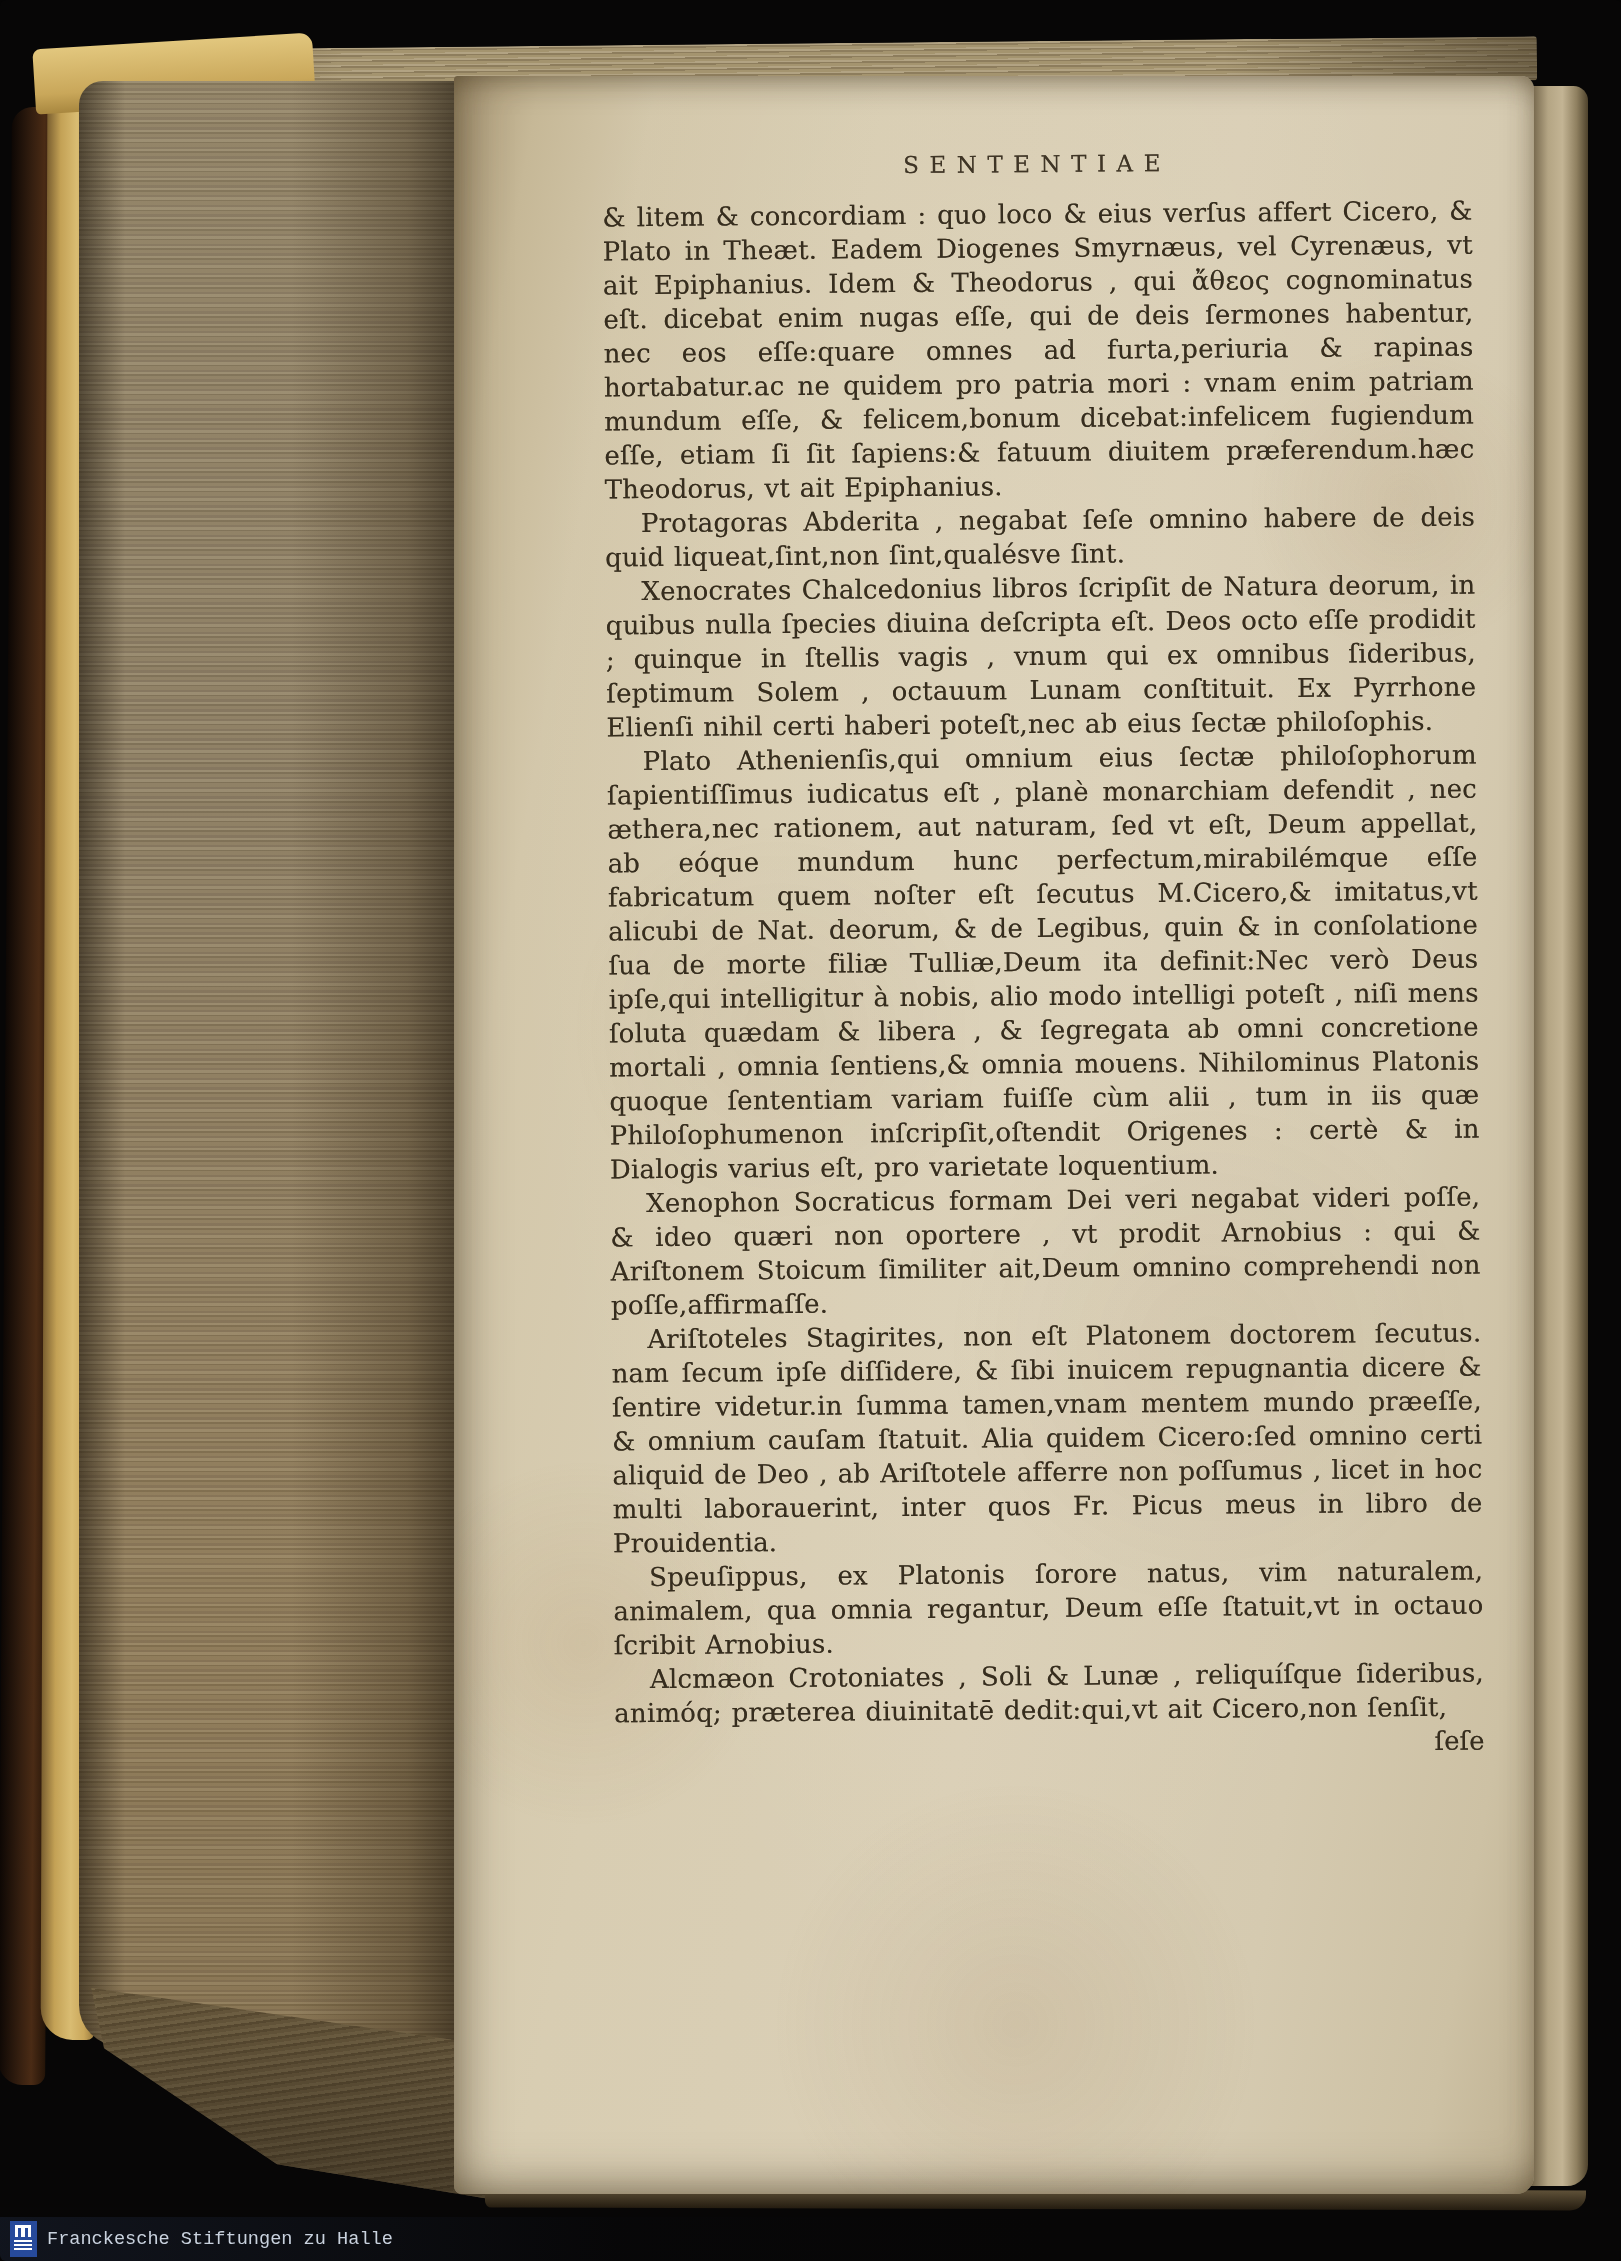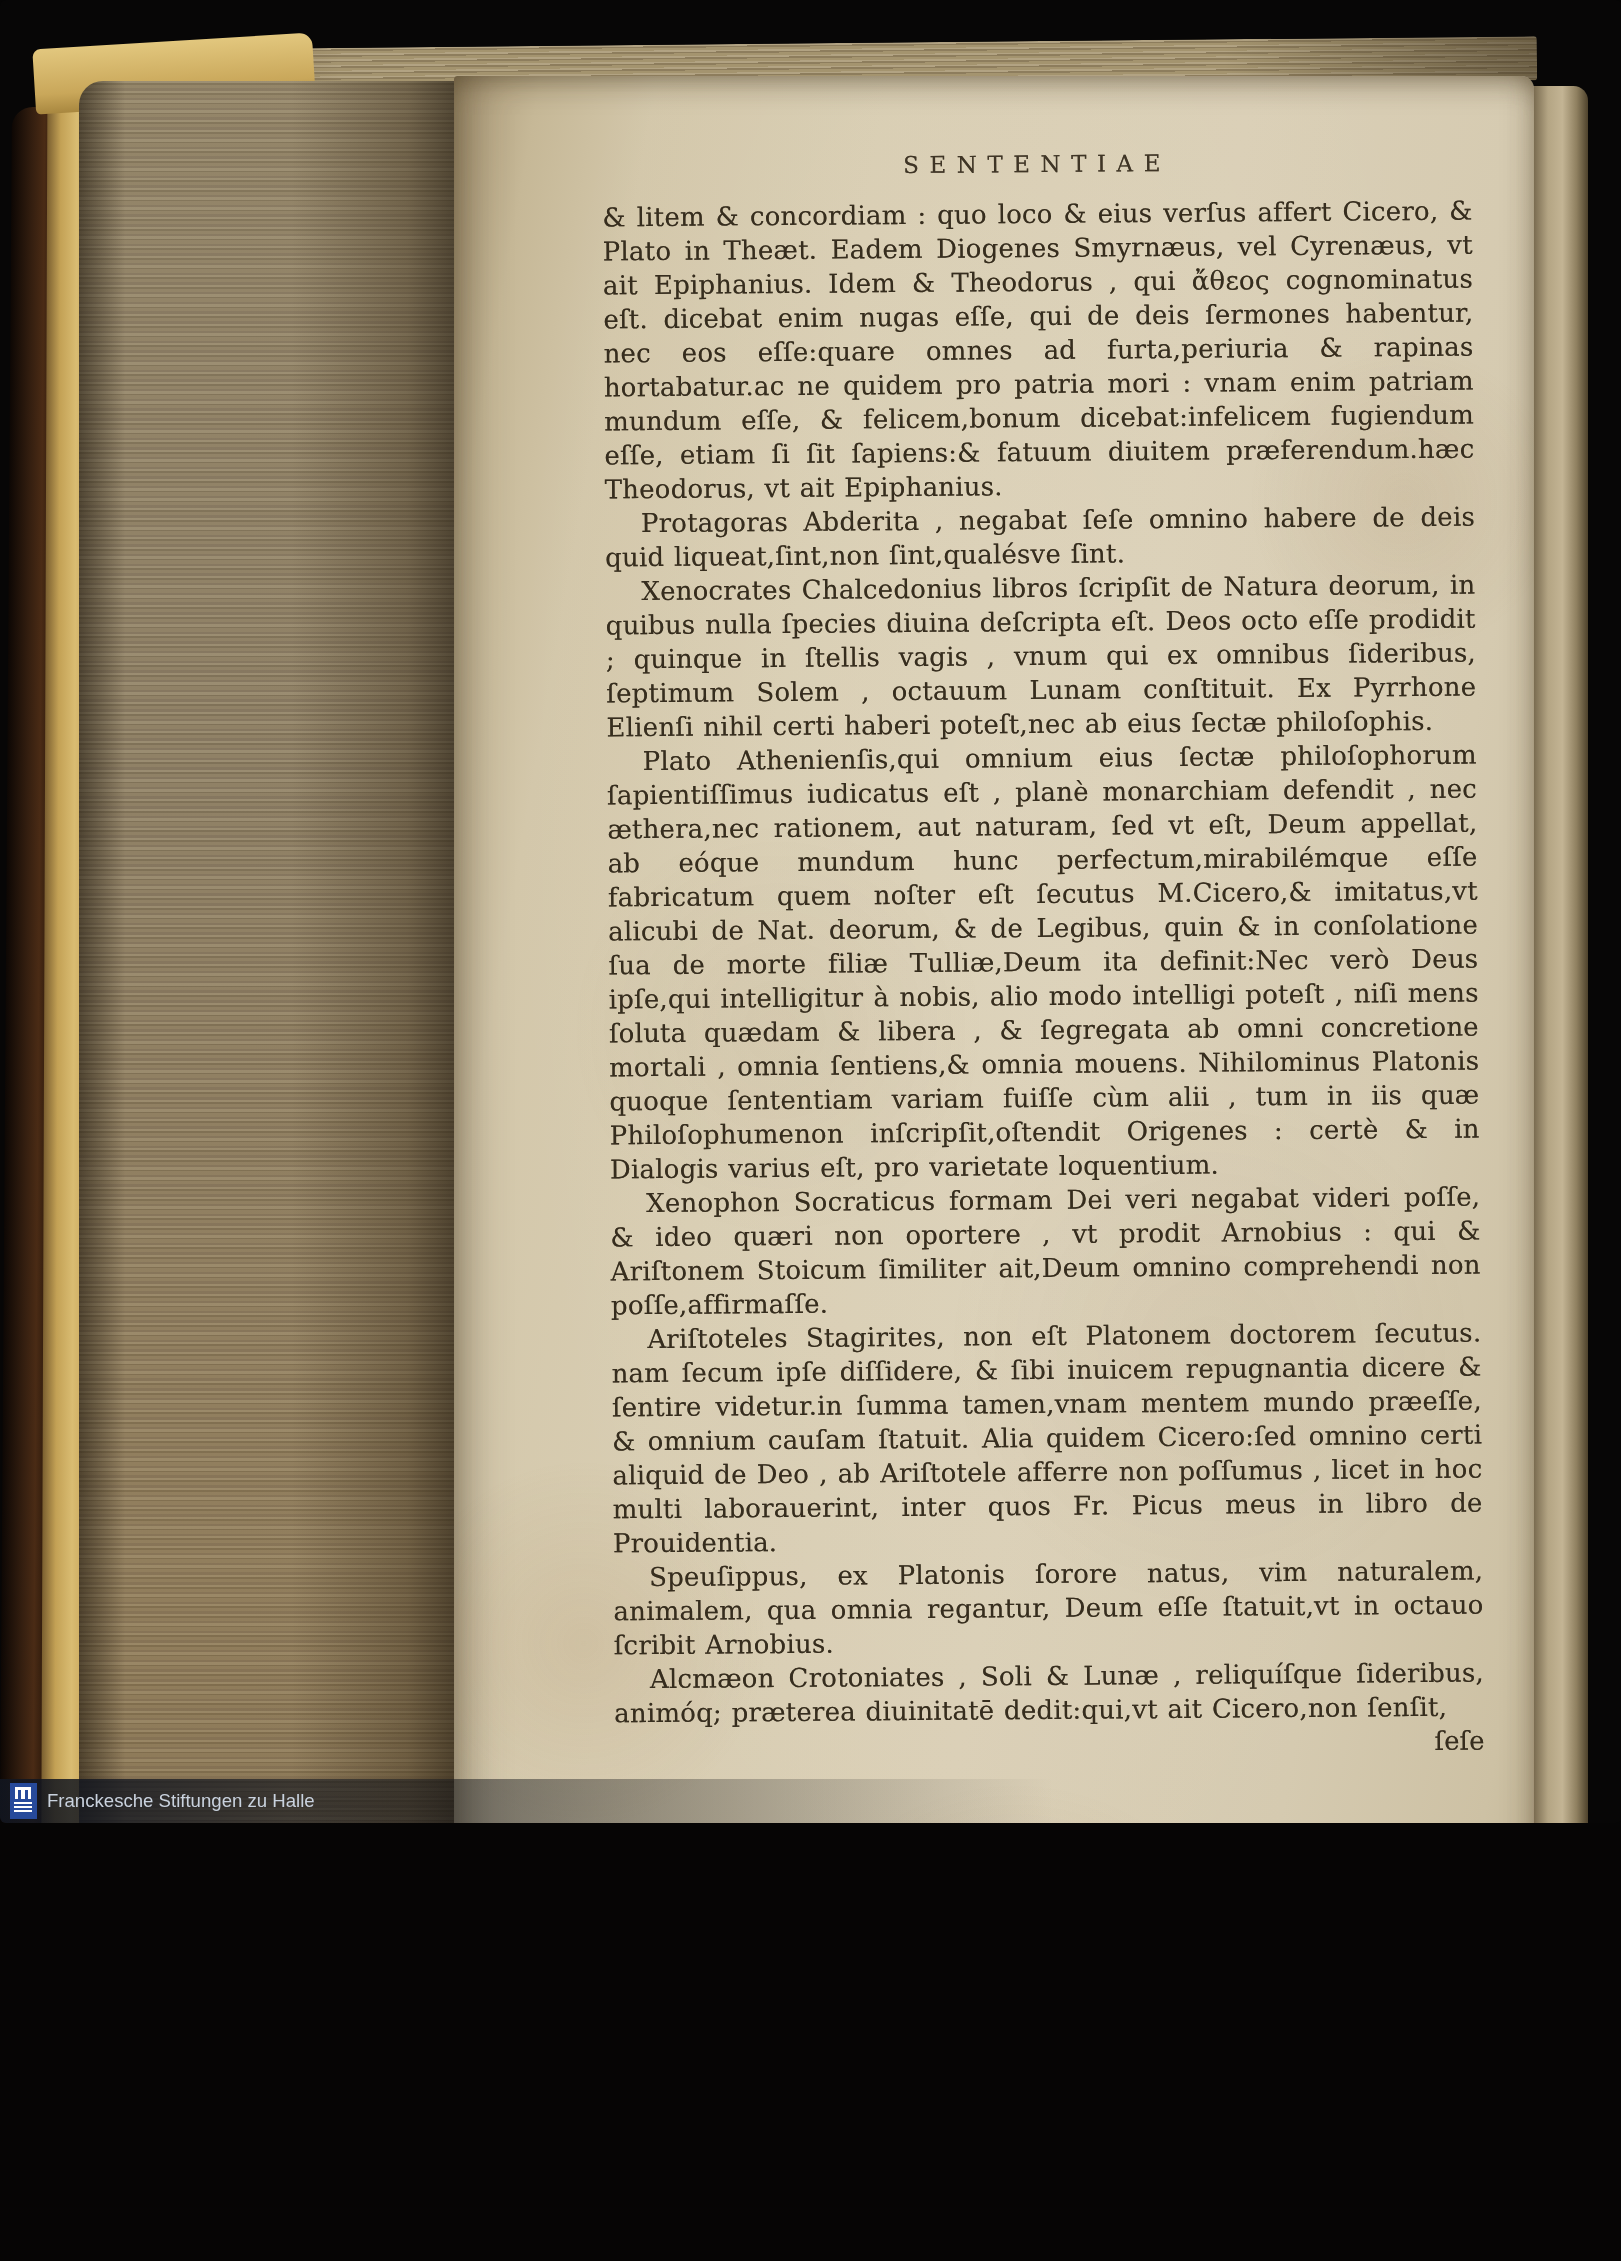--- a/index.html
+++ b/index.html
@@ -1,16 +1,16 @@
 <!DOCTYPE html>
 <html style="font-size:13px"><head>
 <meta charset="utf-8">
 <style>
   html,body { margin:0; padding:0; background:#060505; }
-  .scene { position:relative; width:1622px; height:1823px; background:#070606; overflow:hidden;border-radius:6px; }
+  .scene { position:relative; width:1622px; height:2261px; background:#070606; overflow:hidden;border-radius:6px; }
 
   
   .board-edge { position:absolute; left:4.9px; top:107px; width:47px; height:1978px;
     background:linear-gradient(to right, #0d0704, #351f10 45%, #4a2b15 70%, #241408);
     border-radius:21px 8px 11.4px 24px; transform:rotate(0.4deg); }
 
   
   .vellum-spine { position:absolute; left:44px; top:94px; width:54px; height:1946px;
     background:linear-gradient(to right, #7a5f30, #c3a155 25%, #d9bc72 55%, #caa75b 80%, #96763a);
     border-radius:18px 4.9px 8px 32px; transform:rotate(0.2deg); }
@@ -85,21 +85,21 @@
     display:flex; align-items:center; gap:9.7px; padding-left:9.7px; box-sizing:border-box;
     background:linear-gradient(to right, rgba(18,22,32,0.9), rgba(8,9,12,0.35) 38%, rgba(0,0,0,0) 65%); }
   .wm-logo { width:27.6px; height:36px; background:#274a9b; flex:0 0 auto;
     display:flex; flex-direction:column; align-items:center; justify-content:flex-start; }
   .wm-logo .towers { width:16px; height:12px; margin-top:4px;
     background:
       linear-gradient(to bottom, #ffffff 0 3.2px, rgba(255,255,255,0) 3.2px),
       repeating-linear-gradient(to right, #ffffff 0 3.2px, rgba(255,255,255,0) 3.2px 6.5px); }
   .wm-logo .lines { width:18px; height:9.7px; margin-top:3.2px;
     background:linear-gradient(to bottom, #fff 0 1.6px, transparent 1.6px 4px, #fff 4px 5.7px, transparent 5.7px 8px, #fff 8px 9.7px); }
-  .wm-text { color:#c9d2de; font-family:Liberation Sans, sans-serif; font-size:18.6px; }
+  .wm-text { color:#c9d2de; font-family:Liberation Mono, monospace; font-size:18.6px; }
 </style>
 </head>
 <body>
 
 <div class="scene">
 
   <div class="board-edge"></div>
   <div class="vellum-spine"></div>
   <div class="top-edges"></div>
   <div class="vellum-top"></div>

